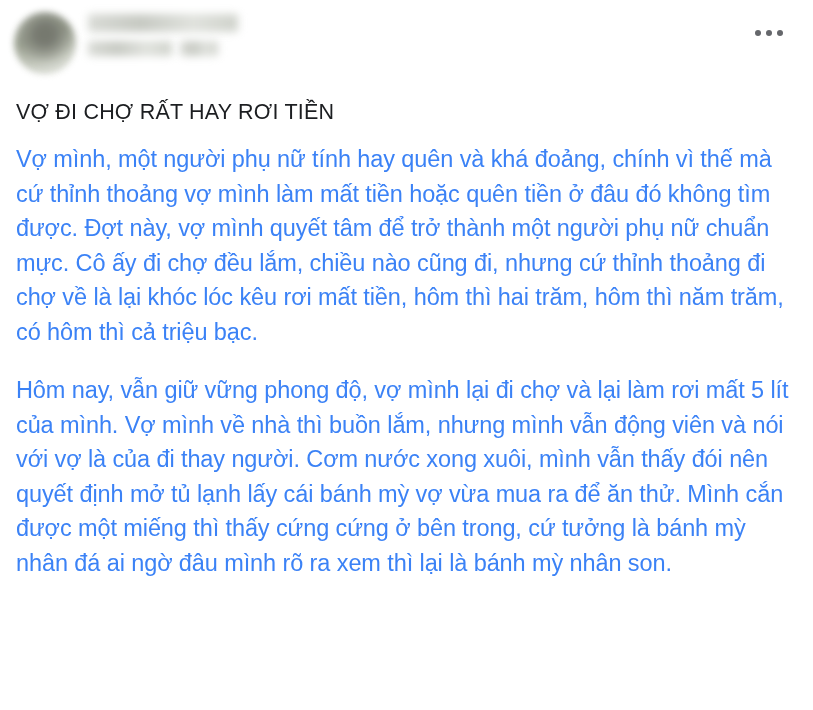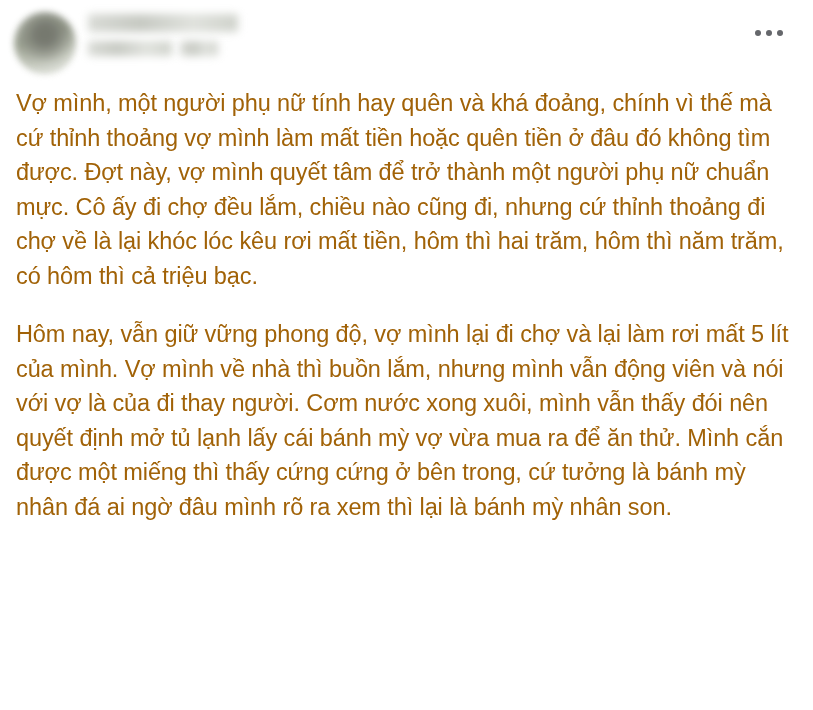--- a/index.html
+++ b/index.html
@@ -105,21 +105,21 @@
     letter-spacing: .2px;
     margin: 12px 0 16px 0;
     color: #1c1e21;
     font-weight: 400;
   }
 
   .para {
     font-size: 23.5px;
     line-height: 34.5px;
     margin: 0 0 24px 0;
-    color: #a16207;
+    color: #3b82f6;
     font-weight: 400;
     letter-spacing: -0.1px;
   }
   .para:last-child { margin-bottom: 0; }
 
   .inline-blur {
     display: inline-block;
     width: 46px;
     height: 17px;
     vertical-align: middle;
@@ -148,20 +148,21 @@
     </div>
 
     <div class="menu-dots">
       <span></span>
       <span></span>
       <span></span>
     </div>
   </div>
 
   <div class="post-body">
+    <div class="post-title">VỢ ĐI CHỢ RẤT HAY RƠI TIỀN</div>
 
     <p class="para">Vợ mình, một người phụ nữ tính hay quên và khá đoảng, chính vì thế mà cứ thỉnh thoảng vợ mình làm mất tiền hoặc quên tiền ở đâu đó không tìm được. Đợt này, vợ mình quyết tâm để trở thành một người phụ nữ chuẩn mực. Cô ấy đi chợ đều lắm, chiều nào cũng đi, nhưng cứ thỉnh thoảng đi chợ về là lại khóc lóc kêu rơi mất tiền, hôm thì hai trăm, hôm thì năm trăm, có hôm thì cả triệu bạc.</p>
 
     <p class="para">Hôm nay, vẫn giữ vững phong độ, vợ mình lại đi chợ và lại làm rơi mất 5 lít của mình. Vợ mình về nhà thì buồn lắm, nhưng mình vẫn động viên và nói với vợ là của đi thay người. Cơm nước xong xuôi, mình vẫn thấy đói nên quyết định mở tủ lạnh lấy cái bánh mỳ vợ vừa mua ra để ăn thử. Mình cắn được một miếng thì thấy cứng cứng ở bên trong, cứ tưởng là bánh mỳ nhân đá ai ngờ đâu mình rõ ra xem thì lại là bánh mỳ nhân son.</p>
 
   </div>
 
 </div>
 
 </body></html>

